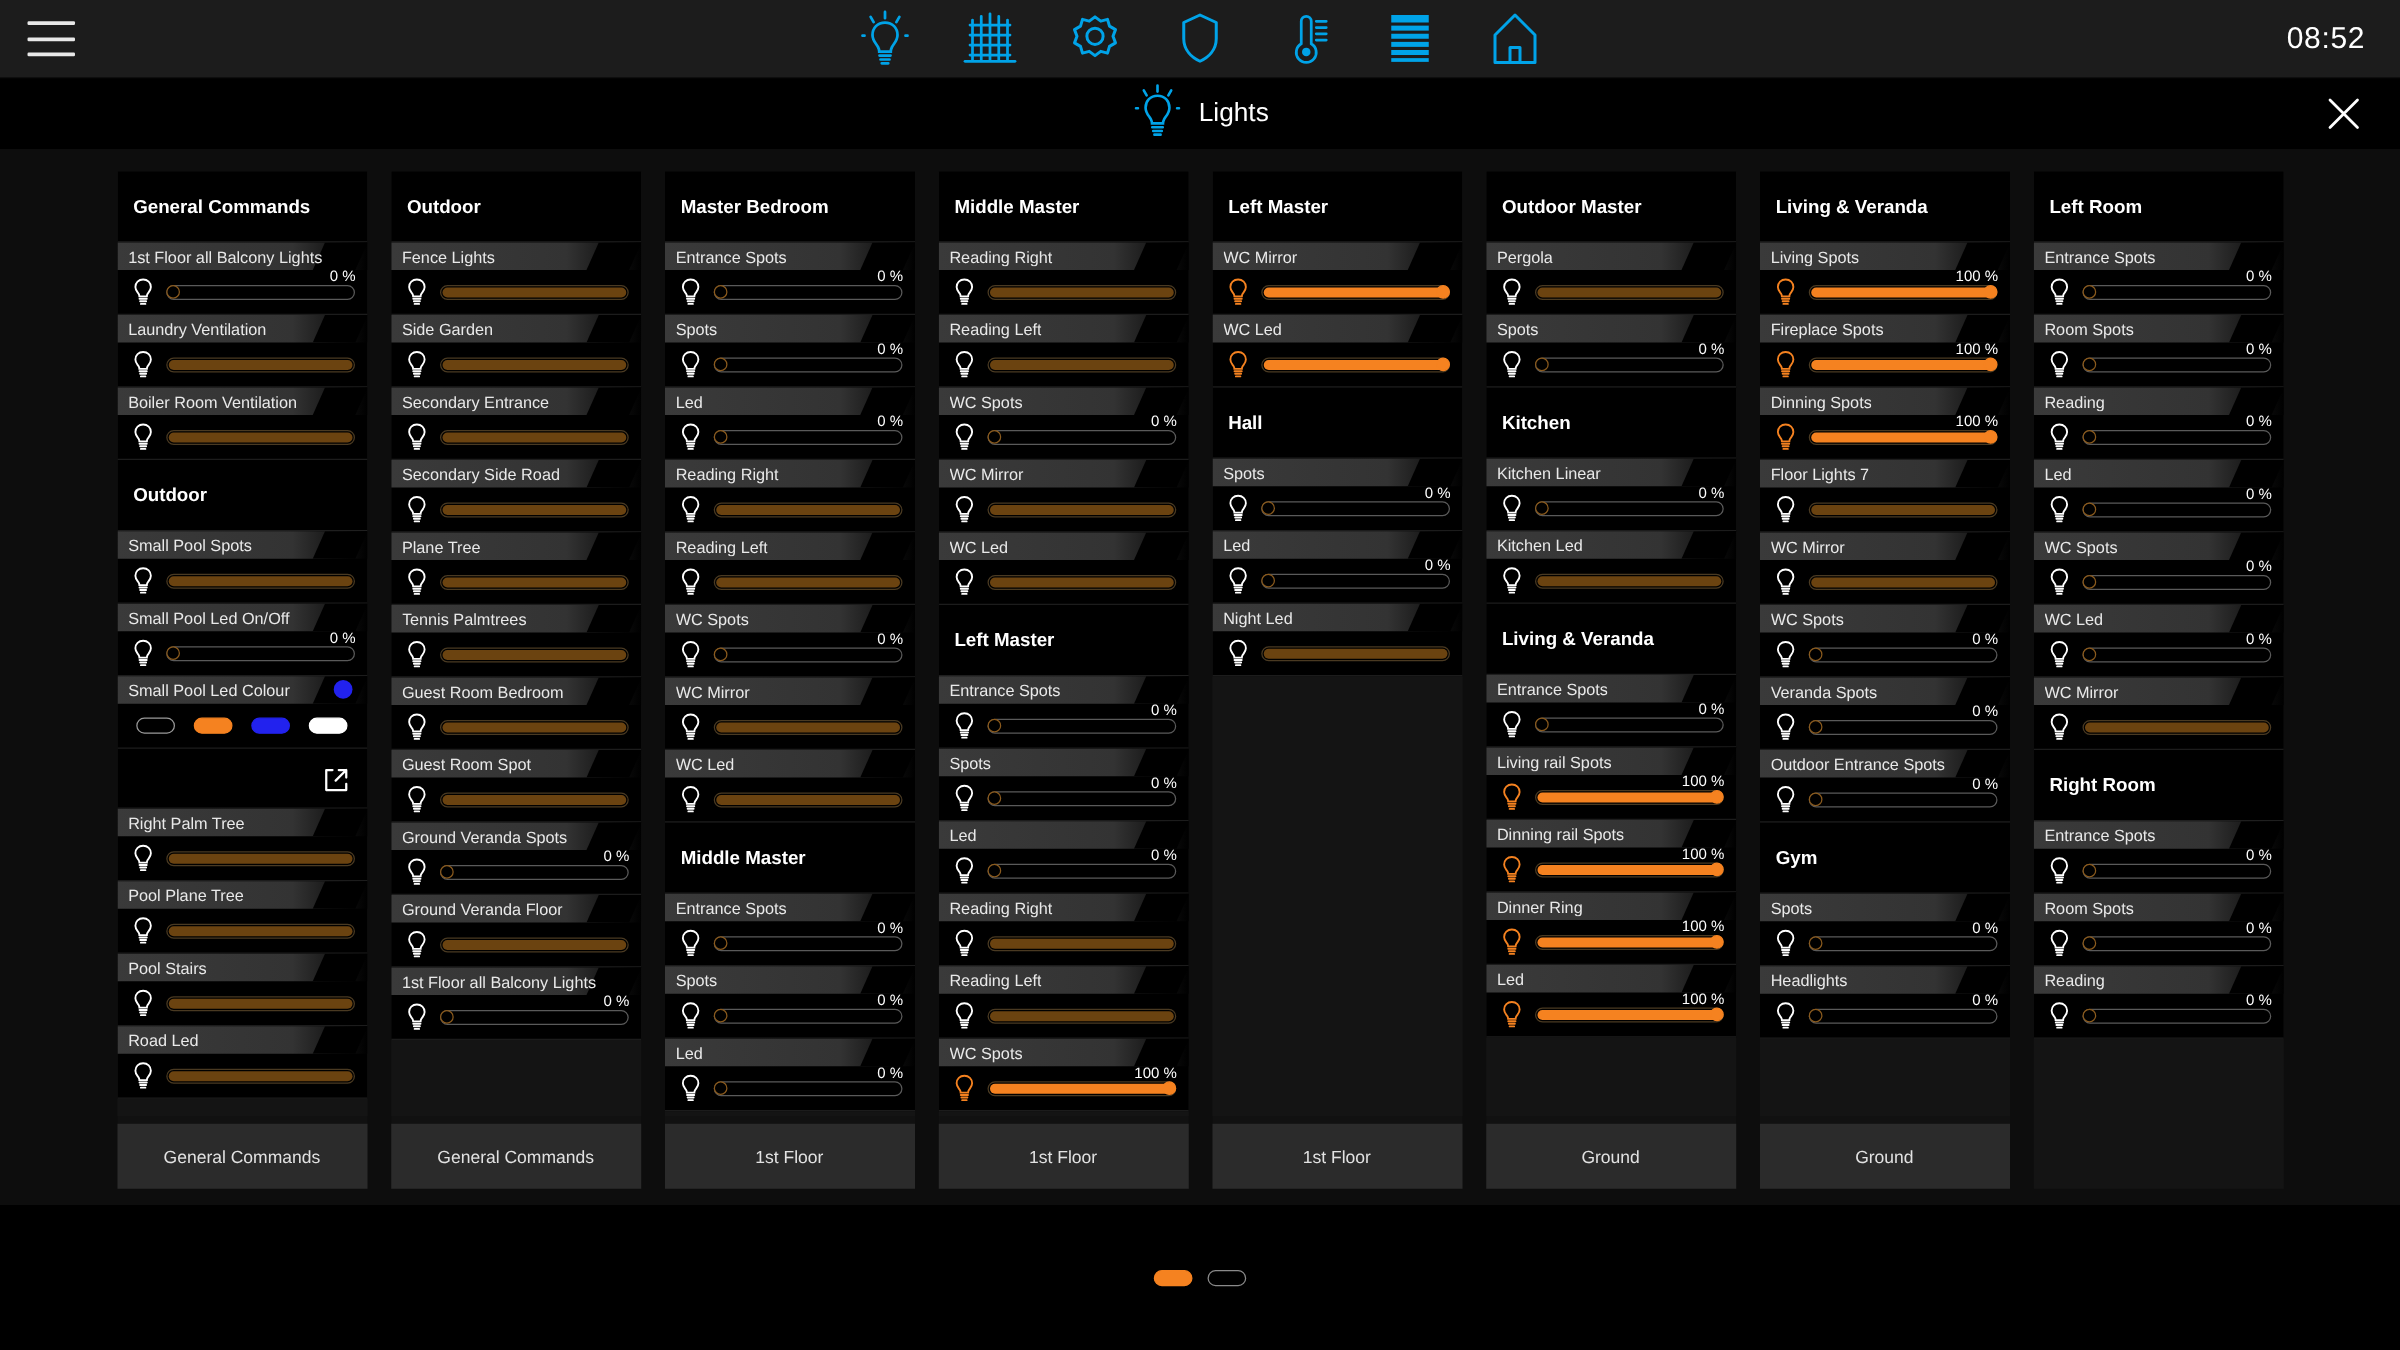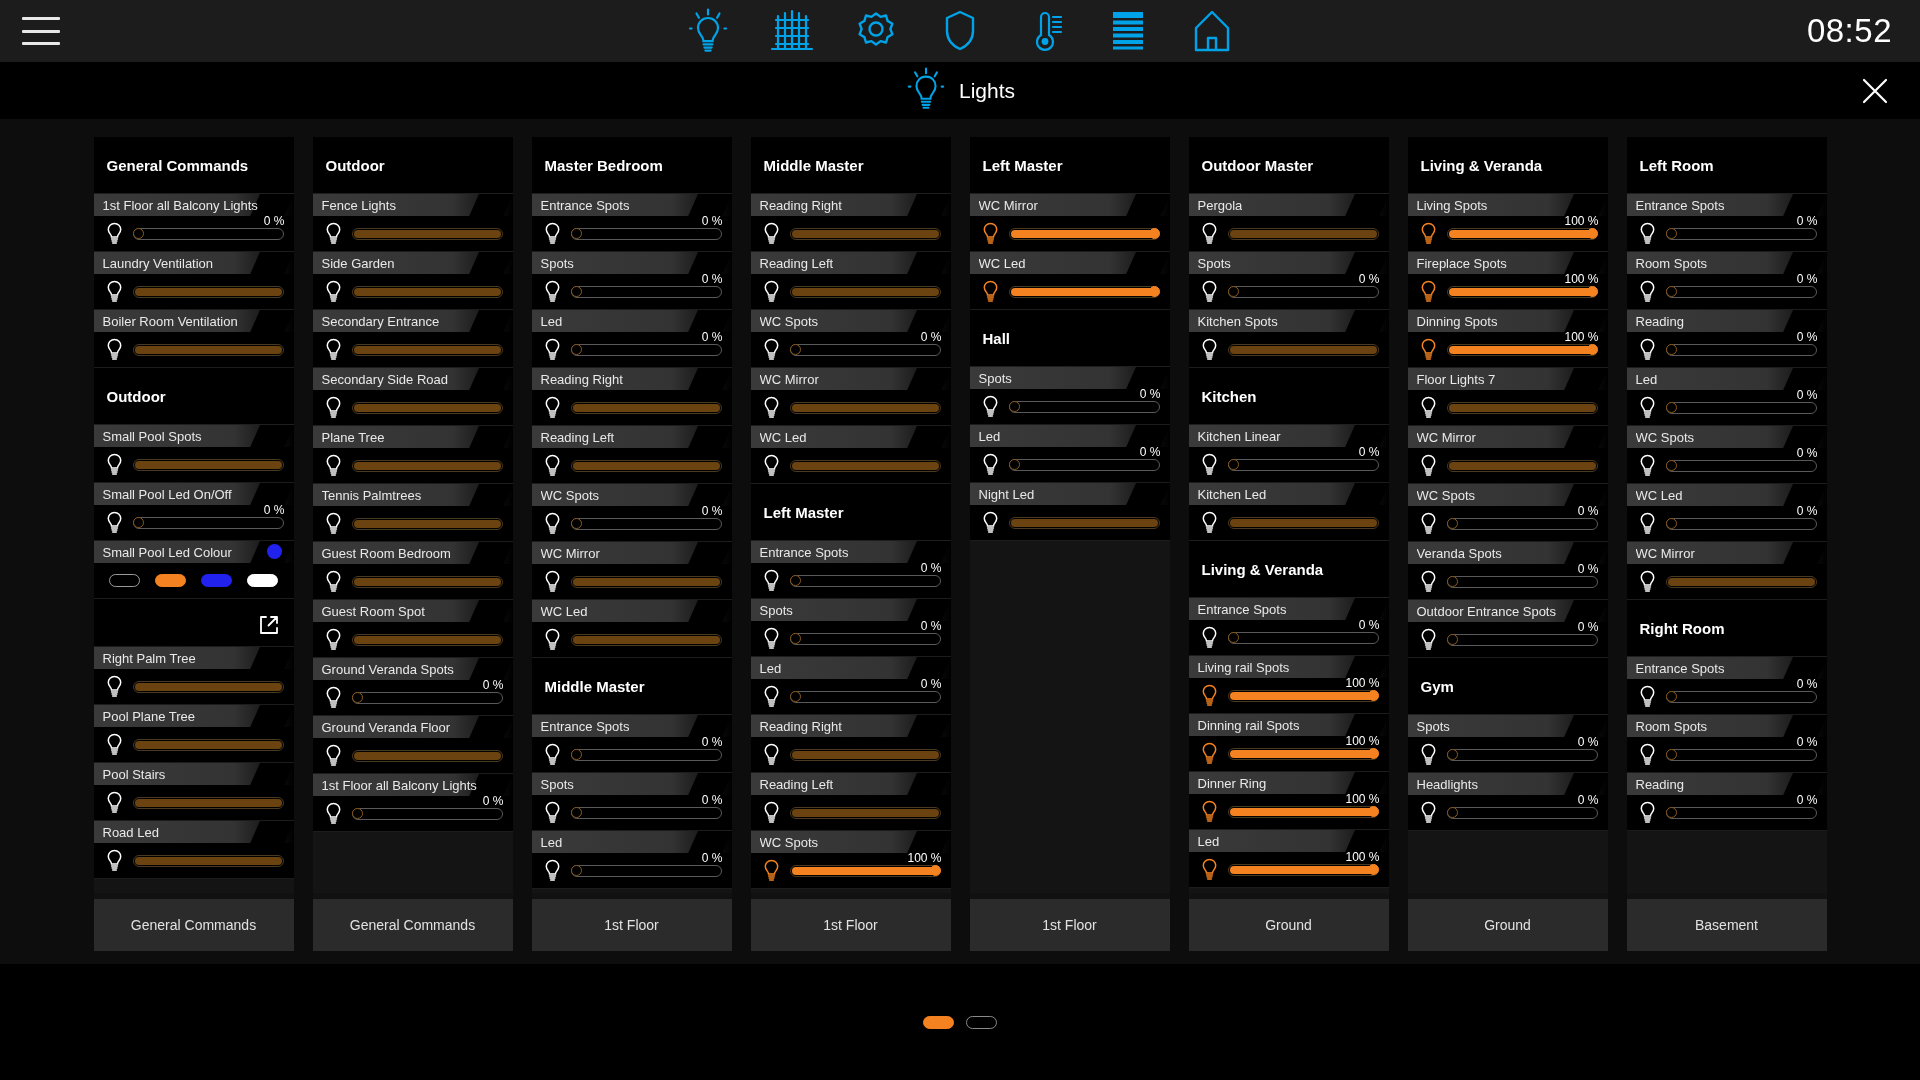--- a/index.html
+++ b/index.html
@@ -5,21 +5,21 @@
   *{box-sizing:border-box;margin:0;padding:0}
   html,body{width:1920px;height:1080px;overflow:hidden}
   body{background:#000;font-family:"Liberation Sans","DejaVu Sans",sans-serif;color:#fff}
 
   
   .topbar{height:63px;background:#1c1c1c;display:flex;align-items:center;position:relative;border-bottom:1px solid #000}
   .hamburger{margin-left:22px;width:38px;height:28px;display:flex;flex-direction:column;justify-content:space-between;cursor:pointer}
   .hamburger span{display:block;height:3px;background:#e8e8e8;border-radius:1px}
   .navicons{position:absolute;left:50%;transform:translateX(-50%);display:flex;gap:40px;align-items:center}
   .navicons svg{display:block}
-  .clock{position:absolute;right:28px;font-size:33px;color:#fff;letter-spacing:.5px}
+  .clock{position:absolute;right:28px;font-size:24px;color:#fff;letter-spacing:.5px}
 
   
   .pagehead{height:56px;background:#000;display:flex;align-items:center;justify-content:center;position:relative}
   .pagehead .ph-inner{display:flex;align-items:center;gap:12px}
   .pagehead .ph-title{font-size:21px;color:#fff}
   .closebtn{position:absolute;right:30px;top:50%;transform:translateY(-50%);width:30px;height:30px;cursor:pointer}
   .closebtn svg{display:block}
 
   
   .board{height:845px;background:#0d0d0d;padding:18px 0 0 0;display:flex;justify-content:center;gap:19px;align-items:flex-start}
@@ -1169,39 +1169,20 @@
 <path d="M6.6 17h5.8M7.1 19h4.8M7.7 21.1h3.6"></path>
                 </g>
               </svg>
             </div>
            <div class="slider">
       <div class="track off"></div>
               <div class="knob" style="left:0px"></div>
             </div>
          </div>
         </div>
-        <div class="row">
-          <div class="chip">
-           <span>Kitchen Spots</span>
-         </div>
-          <div class="ctl">
-           <div class="bulb">
-              <svg width="19" height="23" viewBox="0 0 19 23">
-                <g fill="none" stroke="#fff" stroke-width="1.5" stroke-linecap="round">
-<path d="M9.5 1.6C5.9 1.6 3.3 4.2 3.3 7.6c0 2.6 1.8 4 2.6 5.4.5.9.6 1.5.6 2.1h6c0-.6.1-1.2.6-2.1.8-1.4 2.6-2.8 2.6-5.4 0-3.4-2.6-6-6.2-6z"></path>
-<path d="M6.6 17h5.8M7.1 19h4.8M7.7 21.1h3.6"></path>
-                </g>
-              </svg>
-            </div>
-           <div class="slider">
-      <div class="track"></div>
-              <div class="fill " style="width:calc(100% - 4px)"></div>
-            </div>
-         </div>
-        </div>
         <div class="grp">Kitchen</div>
         <div class="row">
           <div class="chip">
            <span>Kitchen Linear</span>
          </div>
           <div class="pct">0 %</div>
           <div class="ctl">
            <div class="bulb">
               <svg width="19" height="23" viewBox="0 0 19 23">
                 <g fill="none" stroke="#fff" stroke-width="1.5" stroke-linecap="round">
@@ -1748,20 +1729,19 @@
                 </g>
               </svg>
             </div>
            <div class="slider">
       <div class="track off"></div>
               <div class="knob" style="left:0px"></div>
             </div>
          </div>
         </div>
       </div>
-      <div class="card-footer">Basement</div>
     </div>
   </div>
 
 <div class="pager" id="pager">
     <div class="pg active"></div>
     <div class="pg"></div>
   </div>
 
 </body></html>

